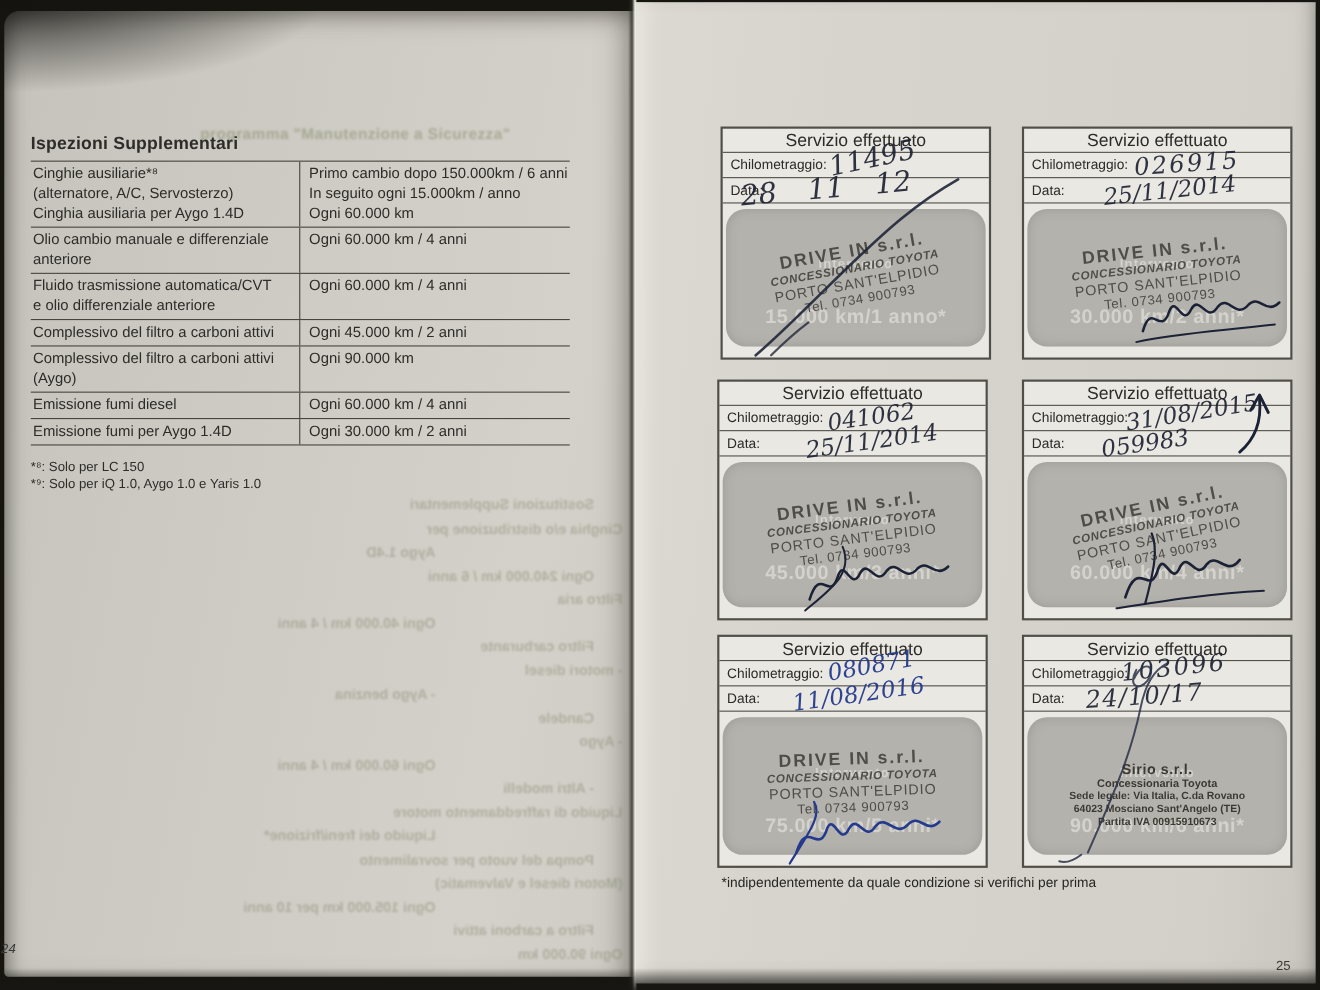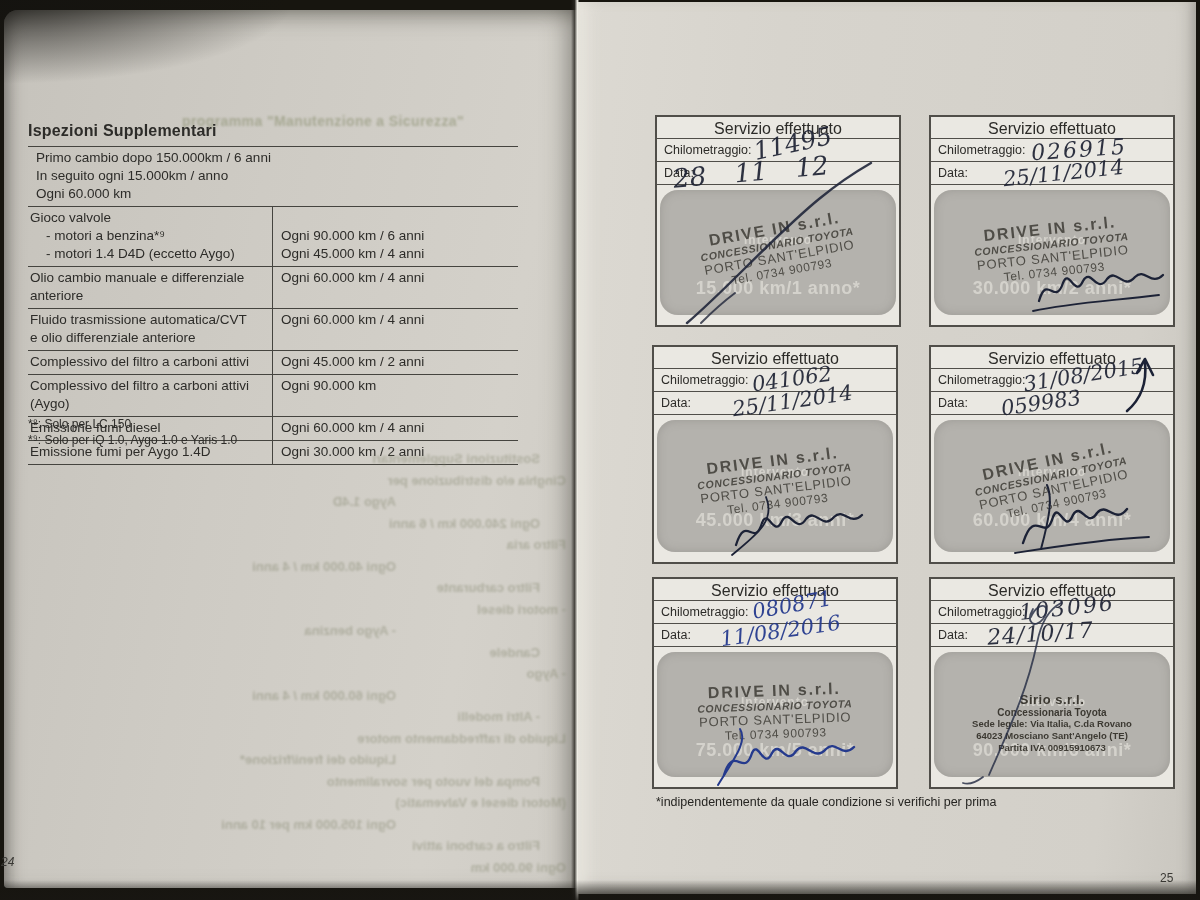--- a/index.html
+++ b/index.html
@@ -99,36 +99,29 @@
 
 <div id="photo">
 
   <div class="page" id="page-left">
     <div id="ghost-title">programma "Manutenzione a Sicurezza"</div>
 
     <div id="insp-title" class="ink">Ispezioni Supplementari</div>
 
     <div id="insp-table" class="ink">
       <div class="t-row">
+        <div class="t-left lines">
+            <div>Cinghie ausiliarie*⁸</div>
+            <div>(alternatore, A/C, Servosterzo)</div>
+            <div>Cinghia ausiliaria per Aygo 1.4D</div>
+          </div>
         <div class="t-right lines">
             <div>Primo cambio dopo 150.000km / 6 anni</div>
             <div>In seguito ogni 15.000km / anno</div>
             <div>Ogni 60.000 km</div>
-          </div>
-      </div>
-      <div class="t-row">
-        <div class="t-left lines indent-sub">
-            <div>Gioco valvole</div>
-            <div>- motori a benzina*⁹</div>
-            <div>- motori 1.4 D4D (eccetto Aygo)</div>
-          </div>
-        <div class="t-right lines">
-            <div></div>
-            <div>Ogni 90.000 km / 6 anni</div>
-            <div>Ogni 45.000 km / 4 anni</div>
           </div>
       </div>
       <div class="t-row">
         <div class="t-left lines">
             <div>Olio cambio manuale e differenziale</div>
             <div>anteriore</div>
           </div>
         <div class="t-right lines">
             <div>Ogni 60.000 km / 4 anni</div>
           </div>

